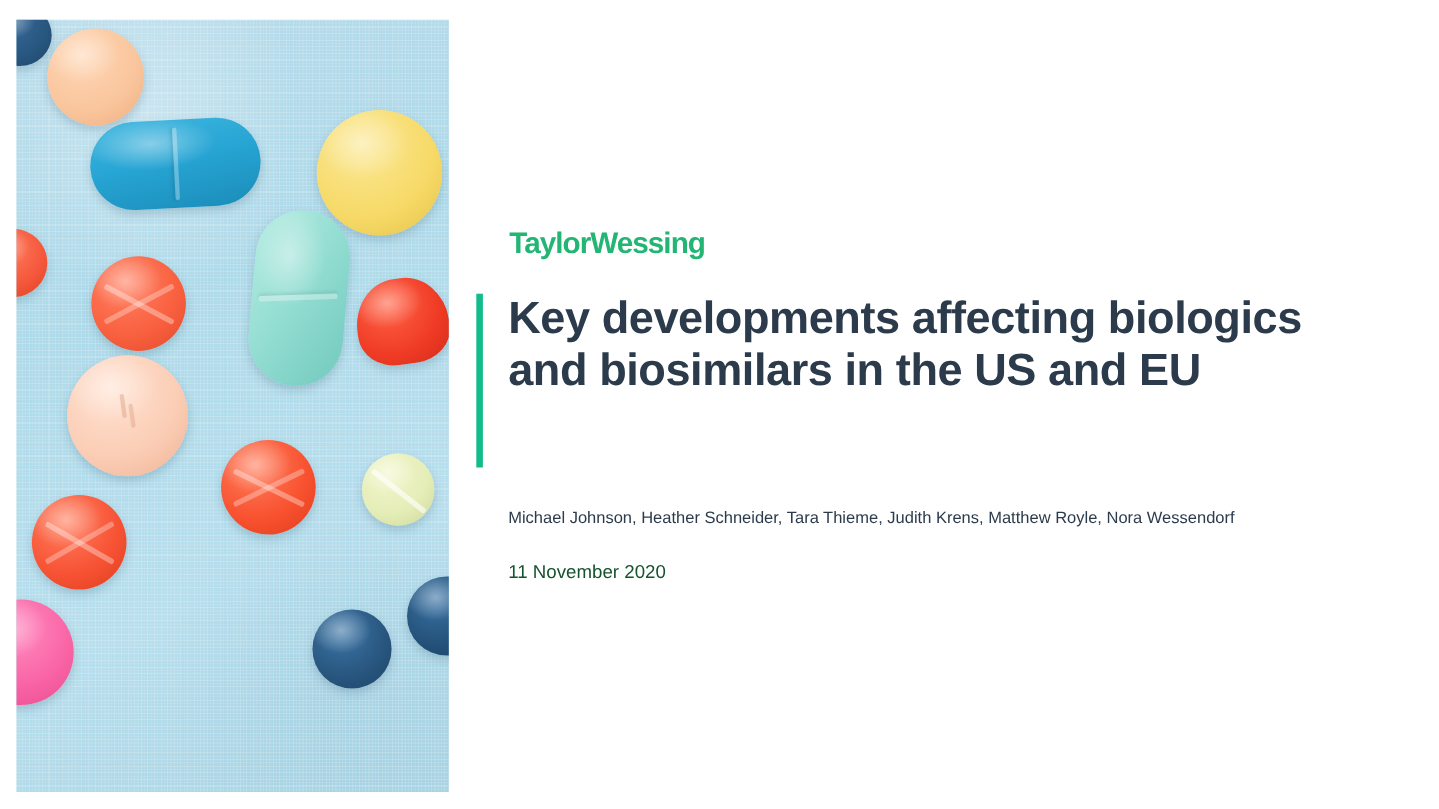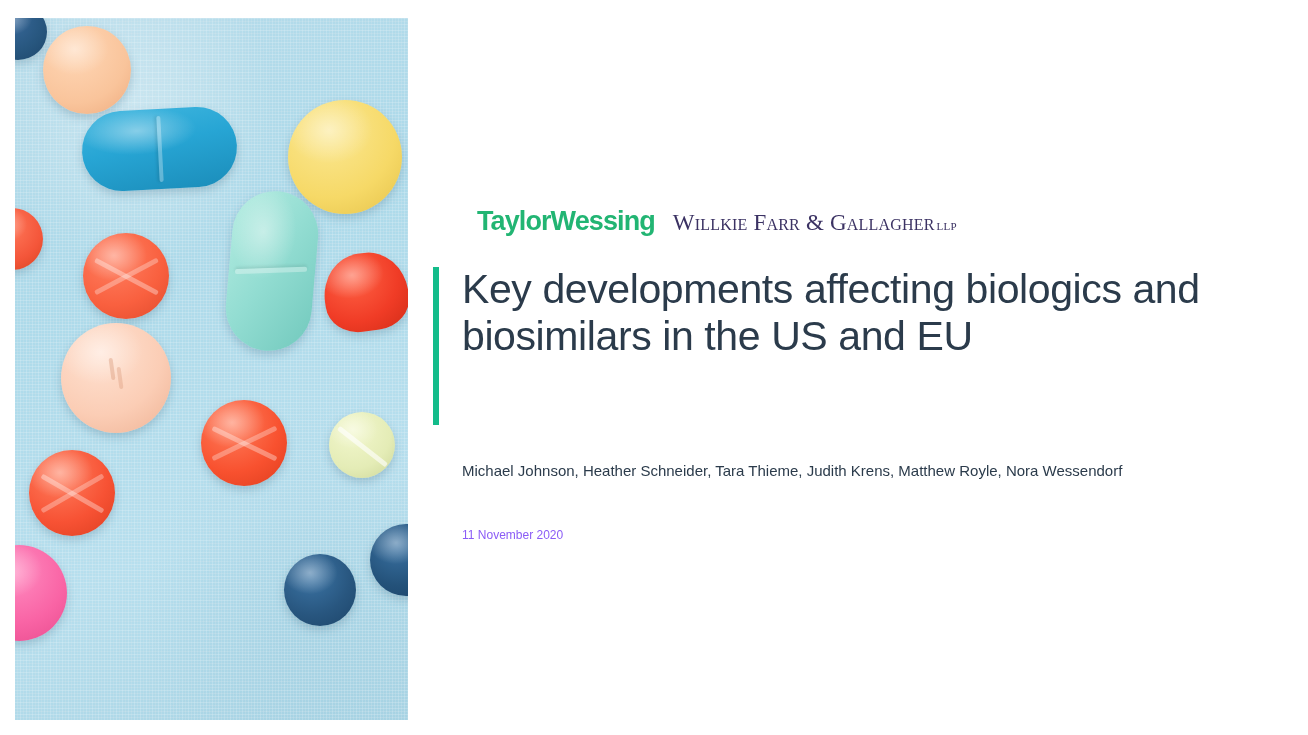--- a/index.html
+++ b/index.html
@@ -84,21 +84,21 @@
     position: absolute;
     left: 462px;
     top: 0;
     width: 820px;
     height: 735px;
   }
 
   
   #logo-row {
     position: absolute;
-    left: 15px;
+    left: 1px;
     top: 208px;
     height: 34px;
     display: flex;
     align-items: baseline;
     gap: 18px;
     white-space: nowrap;
   }
   #logo-tw {
     font-family: "Liberation Sans", sans-serif;
     font-weight: 700;
@@ -137,21 +137,21 @@
     background: #13bc8a;
   }
 
   
   #title {
     position: absolute;
     left: 0;
     top: 266px;
     width: 760px;
     font-family: "Liberation Sans", sans-serif;
-    font-weight: 400;
+    font-weight: 700;
     font-size: 41px;
     line-height: 47px;
     letter-spacing: -0.4px;
     color: #2b3b4b;
     margin: 0;
   }
 
   
   #authors {
     position: absolute;
@@ -161,24 +161,23 @@
     line-height: 22px;
     color: #2b3b4b;
     white-space: nowrap;
   }
 
   
   #date {
     position: absolute;
     left: 0;
     top: 508px;
-    font-size: 12px;
+    font-size: 17px;
     line-height: 24px;
-    color: #8b5cf6;
-    margin-top: 15px;
+    color: #14532d;
   }
 </style>
 </head>
 <body>
 
 <div id="slide">
 
   <div id="photo-panel">
     <div class="photo-bg"></div>
     <div class="photo-texture"></div>
@@ -267,24 +266,20 @@
     <div class="pill round" style="left:355px; top:506px; width:72px; height:72px;">
       <div class="body" style="background:radial-gradient(circle at 38% 30%, #3a72a3, #24527a 58%, #1a4166 100%);"></div>
 
     </div>
   </div>
 
   <div id="content">
 
     <div id="logo-row">
       <div id="logo-tw">TaylorWessing</div>
-      <div id="logo-wfg">
-        <span class="wfg-name">Willkie Farr &amp; Gallagher</span>
-          <span class="wfg-llp">LLP</span>
-      </div>
     </div>
 
     <div id="accent-bar"></div>
 
     <h1 id="title">Key developments affecting biologics and biosimilars in the US and EU</h1>
 
     <div id="authors">Michael Johnson, Heather Schneider, Tara Thieme, Judith Krens, Matthew Royle, Nora Wessendorf</div>
 
     <div id="date">11 November 2020</div>
 

